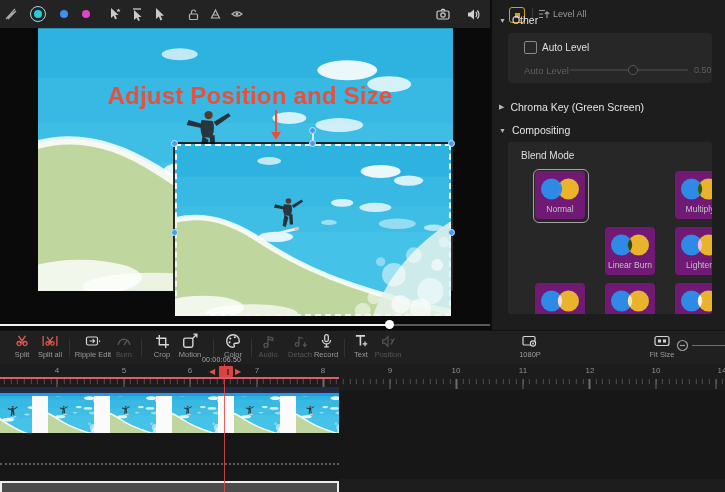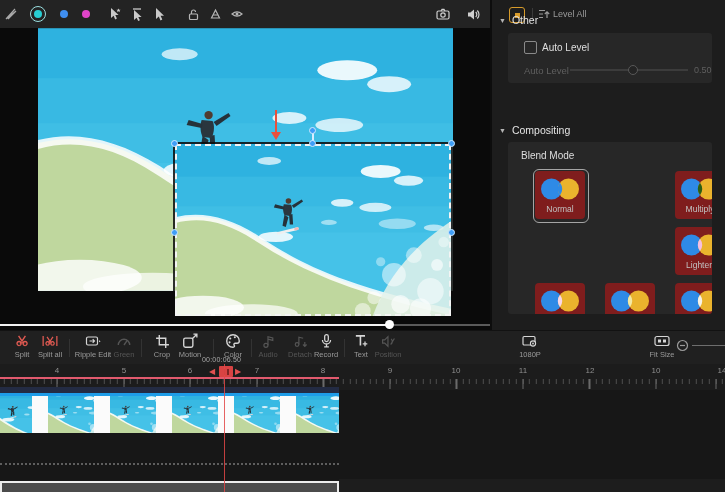--- a/index.html
+++ b/index.html
@@ -24,21 +24,21 @@
   #seek-dot{left:385px;top:292px;width:9px;height:9px;border-radius:50%;background:#fff;}
   .tc{font-size:9.5px;letter-spacing:.3px;}
   #transport{left:176px;top:304px;display:flex;align-items:center;gap:7px;color:#d8d8d8;}
   #transport .ti{width:17px;height:17px;}
   
   #inspector{left:490px;top:0;width:235px;height:330px;background:#1d1d1d;border-left:2px solid #0d0d0d;overflow:hidden;}
   .sect{position:absolute;left:7px;display:flex;align-items:center;gap:6px;color:#e3e3e3;font-size:10.5px;cursor:default;}
   .tri{font-size:7px;color:#b5b5b5;}
   .card{position:absolute;left:16px;width:204px;background:#272727;border-radius:3px;overflow:hidden;}
   .blendlbl{font-size:8.5px;color:#c2c2c2;text-align:center;}
-  .tile{position:absolute;width:50px;height:48px;background:#7f1d1d;border-radius:4px;}
+  .tile{position:absolute;width:50px;height:48px;background:#701a75;border-radius:4px;}
   .tile svg{margin:5px auto 2px auto;}
   .tilesel{position:absolute;border:1px solid #a5a5a5;border-radius:6px;}
   circle.cb{fill:#2e8ae6;} circle.cy{fill:#eab32d;}
   
   #toolbar{left:0;top:330px;width:725px;height:34px;background:#202020;border-top:1px solid #121212;}
   .titem{position:absolute;top:2px;width:44px;display:flex;flex-direction:column;align-items:center;gap:1px;color:#d6d6d6;}
   .titem .lab{font-size:7.5px;color:#9a9a9a;white-space:nowrap;}
   .titem .ti{width:16px;height:16px;}
   .titem.red{color:#e05a52;} .titem.red .lab{color:#9a9a9a;}
   .titem.dis{color:#555;} .titem.dis .lab{color:#555;}
@@ -189,20 +189,21 @@
         </svg>
       </span>
     <span style="width:6px"></span>
   </div>
 
   <div id="preview" class="abs">
     <svg class="abs" style="left:38px;top:0" width="415" height="263" viewBox="0 0 416 263">
         <use href="#scene"></use>
       </svg>
 
+    <div id="caption" class="abs">Adjust Position and Size</div>
     <div class="abs" style="left:275px;top:82px;width:2px;height:24px;background:#e8503c"></div>
     <div class="abs" style="left:271px;top:104px;width:0;height:0;border-left:5px solid transparent;border-right:5px solid transparent;border-top:8px solid #e8503c"></div>
 
     <div id="selbox" class="abs">
       <svg style="position:absolute;inset:0" width="276" height="172" viewBox="0 0 416 263" preserveAspectRatio="none">
           <use href="#scene"></use>
         </svg>
       <div class="dash"></div>
       <div class="abs" style="left:137px;top:-13px;width:1.5px;height:13px;background:#d8ecff"></div>
       <div class="hdl" style="left:134px;top:-17px"></div>
@@ -291,20 +292,24 @@
 
     <div class="card" style="top:33px;height:50px">
       <span class="abs" style="left:16px;top:8px;width:11px;height:11px;border:1px solid #8a8a8a;border-radius:2px"></span>
       <span class="abs" style="left:34px;top:9px;font-size:10px;color:#dedede">Auto Level</span>
       <span class="abs" style="left:16px;top:32px;font-size:9.5px;color:#5f5f5f">Auto Level</span>
       <span class="abs" style="left:62px;top:36px;width:118px;height:2px;background:#3c3c3c"></span>
       <span class="abs" style="left:120px;top:32px;width:8px;height:8px;border-radius:50%;border:1.2px solid #585858;background:#242424"></span>
       <span class="abs" style="left:186px;top:32px;font-size:9px;color:#5f5f5f">0.50</span>
     </div>
 
+    <div class="sect" style="top:101px">
+      <span class="tri">▶</span>
+      <span>Chroma Key (Green Screen)</span>
+      </div>
 
     <div class="sect" style="top:124px">
       <span class="tri">▼</span>
       <span>Compositing</span>
       </div>
 
     <div class="card" style="top:142px;height:172px">
       <span class="abs" style="left:13px;top:8px;font-size:10px;color:#dedede">Blend Mode</span>
 
       <div class="tilesel" style="left:25px;top:27px;width:54px;height:52px"></div>
@@ -319,20 +324,28 @@
         </div>
       <div class="tile" style="left:167px;top:29px">
         <svg width="44" height="26" viewBox="-22 -13 44 26">
             <circle class="cb" cx="-8.5" cy="0" r="10.5"></circle>
             <circle class="cy" cx="8.5" cy="0" r="10.5"></circle>
             <path d="M0,-6.16 A10.5,10.5 0 0 1 0,6.16 A10.5,10.5 0 0 1 0,-6.16 Z" fill="#2b5f14"></path>
           </svg>
         <div class="blendlbl">Multiply</div>
         </div>
 
+      <div class="tile" style="left:97px;top:85px">
+        <svg width="44" height="26" viewBox="-22 -13 44 26">
+            <circle class="cb" cx="-8.5" cy="0" r="10.5"></circle>
+            <circle class="cy" cx="8.5" cy="0" r="10.5"></circle>
+            <path d="M0,-6.16 A10.5,10.5 0 0 1 0,6.16 A10.5,10.5 0 0 1 0,-6.16 Z" fill="#2f4a12"></path>
+          </svg>
+        <div class="blendlbl">Linear Burn</div>
+        </div>
       <div class="tile" style="left:167px;top:85px">
         <svg width="44" height="26" viewBox="-22 -13 44 26">
             <circle class="cb" cx="-8.5" cy="0" r="10.5"></circle>
             <circle class="cy" cx="8.5" cy="0" r="10.5"></circle>
             <path d="M0,-6.16 A10.5,10.5 0 0 1 0,6.16 A10.5,10.5 0 0 1 0,-6.16 Z" fill="#f6bfe0"></path>
           </svg>
         <div class="blendlbl">Lighten</div>
         </div>
 
       <div class="tile" style="left:27px;top:141px">
@@ -388,21 +401,21 @@
         </span>
       <span class="lab">Ripple Edit</span>
       </div>
     <div class="titem dis" style="left:102px">
       <span class="ico ti">
           <svg width="16" height="16" viewBox="0 0 14 14">
             <path d="M2,10.5 a5,5 0 1,1 10,0" fill="none" stroke="currentColor" stroke-width="1.2"></path>
             <path d="M7,10.5 L10,6.2" stroke="currentColor" stroke-width="1.2"></path>
           </svg>
         </span>
-      <span class="lab">Green</span>
+      <span class="lab">Burn</span>
       </div>
     <div class="tdiv" style="left:141px"></div>
     <div class="titem" style="left:140px">
       <span class="ico ti">
           <svg width="15" height="15" viewBox="0 0 14 14">
             <path d="M4,1 V10 H13 M1,4 H10 V13" fill="none" stroke="currentColor" stroke-width="1.3"></path>
           </svg>
         </span>
       <span class="lab">Crop</span>
       </div>

